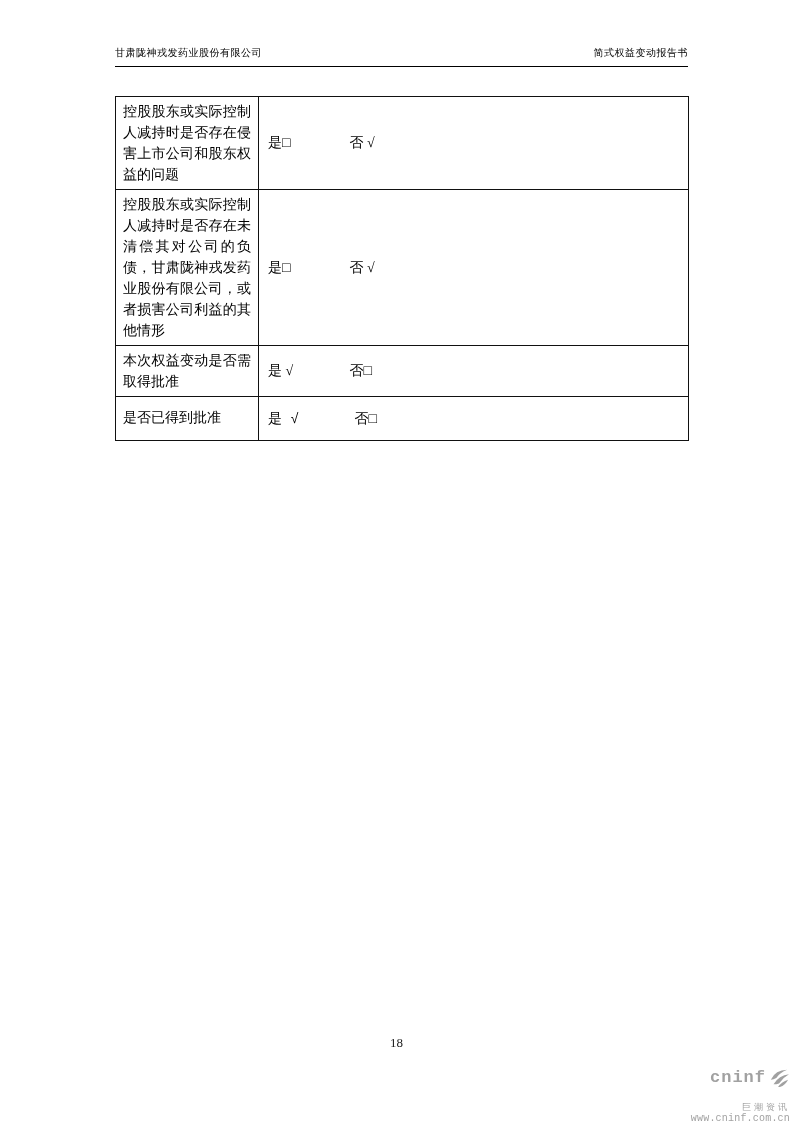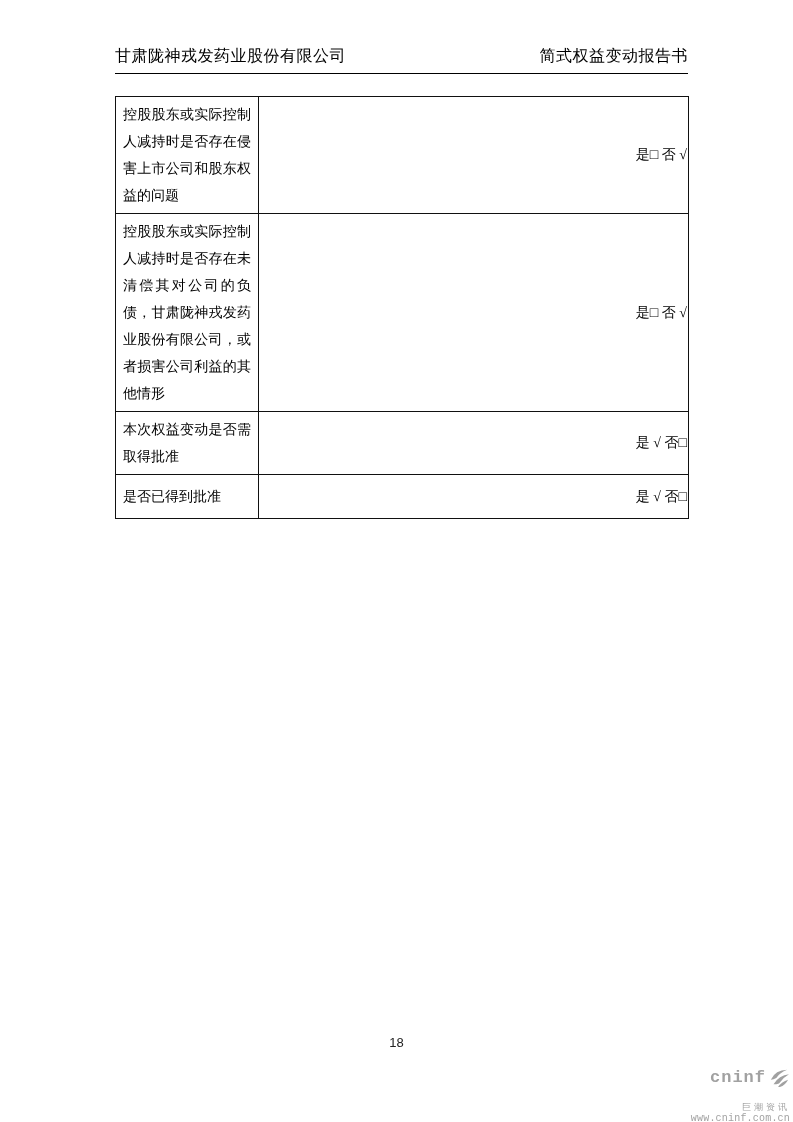--- a/index.html
+++ b/index.html
@@ -7,45 +7,45 @@
     position:relative; width:793px; height:1122px; background:#ffffff;
     font-family:"Liberation Serif","DejaVu Serif",serif; color:#000;
     overflow:hidden;
   }
 
   
   .header {
     position:absolute; left:115px; top:46px; width:573px;
     display:flex; justify-content:space-between; align-items:flex-end;
     padding-bottom:6px; border-bottom:1.5px solid #000;
-    font-size:16px; letter-spacing:0.5px;
+    font-size:10px; letter-spacing:0.5px;
   }
 
   
   .doc-table {
     position:absolute; left:115px; top:96px; width:574px;
     border-collapse:collapse; table-layout:fixed; font-size:14px;
   }
-  .doc-table td { border:1.5px solid #111; vertical-align:middle; overflow:hidden;text-align:right; }
+  .doc-table td { border:1.5px solid #111; vertical-align:middle; overflow:hidden; }
   .doc-table td.q {
-    width:128px; padding:4px 7px; line-height:27px; text-align:justify;
+    width:128px; padding:4px 7px; line-height:21px; text-align:justify;
     text-justify:inter-character;
   }
   .doc-table td.a { padding-left:9px; }
   .doc-table tr.r1 { height:82px; }
   .doc-table tr.r2 { height:149px; }
   .doc-table tr.r3 { height:45px; }
-  .doc-table tr.r4 { height:44px; }
+  .doc-table tr.r4 { height:44px;font-family:Liberation Mono, monospace; }
   .ans-yes { display:inline-block; width:78px; }
   .ans-no  { display:inline-block; }
 
   
   .pagenum {
     position:absolute; top:1035px; left:0; width:100%; text-align:center;
-    font-family:Liberation Sans, sans-serif; font-size:13px; color:#222;
+    font-family:Liberation Serif, serif; font-size:13px; color:#222;
   }
   .logo {
     position:absolute; right:3px; top:1068px; text-align:right;
     color:#a1a1a1; font-family:Liberation Mono, monospace;
     line-height:1.15;
   }
   .logo .brand-row { display:flex; align-items:center; justify-content:flex-end; gap:2px; }
   .logo .brand { font-weight:bold; font-size:17px; letter-spacing:1px; }
   .logo .swirl { width:22px; height:20px; display:inline-block; }
   .logo .caption { font-size:9px; letter-spacing:3px; margin-top:15px; }

